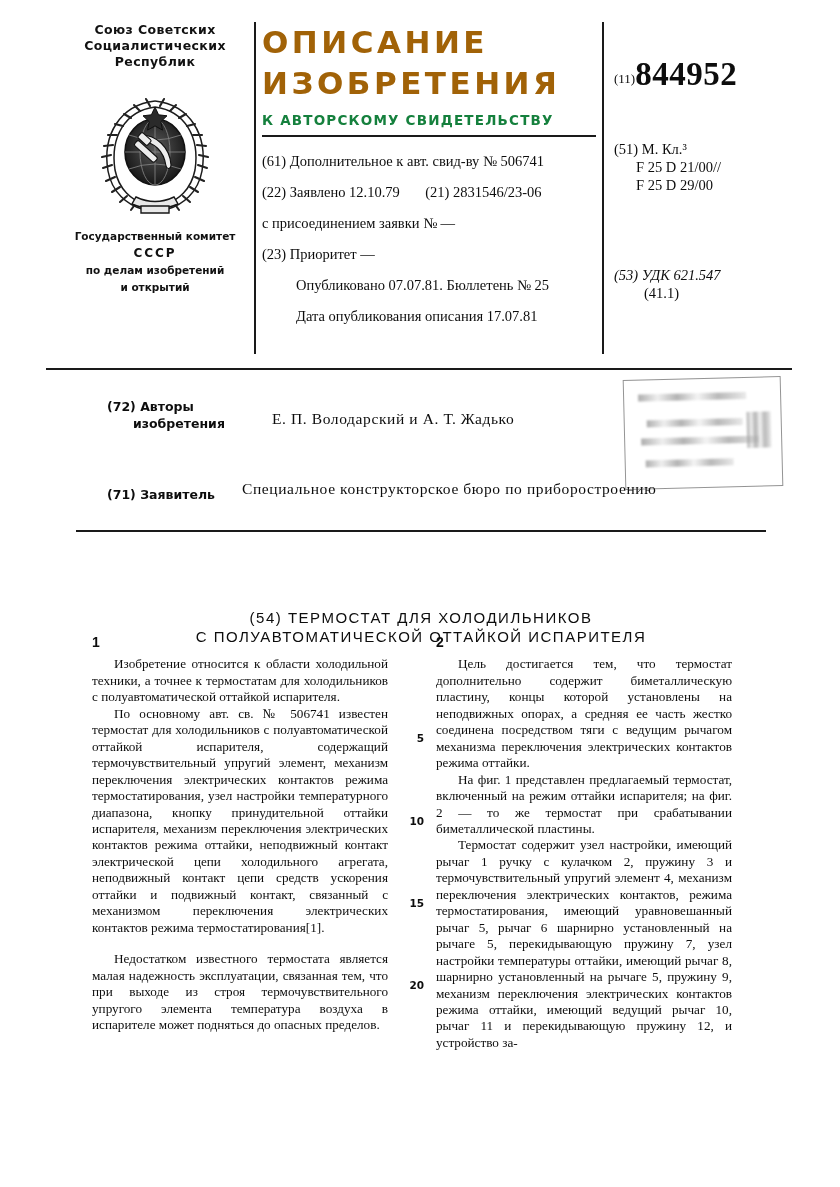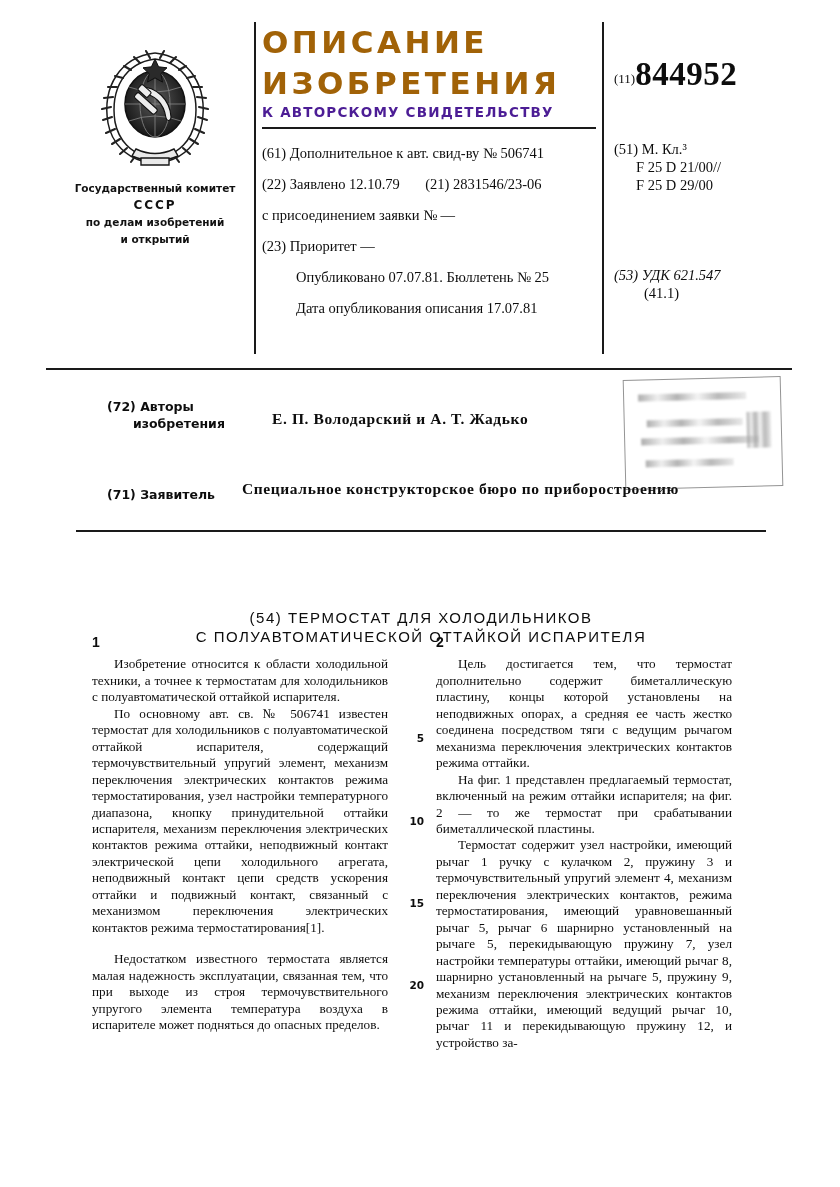--- a/index.html
+++ b/index.html
@@ -101,22 +101,22 @@
     line-height: 41px;
     letter-spacing: 3.5px;
     color: #a16207;
     white-space: nowrap;
   }
   .title-sub {
     font-family: "DejaVu Sans", sans-serif;
     font-weight: bold;
     font-size: 13.5px;
     letter-spacing: 1.2px;
-    margin-top: 0;
-    color: #4c1d95;
+    margin-top: 8px;
+    color: #15803d;
     white-space: nowrap;
   }
   .rule-under-title {
     margin-top: 7px;
     height: 1.6px;
     background: #1a1a1a;
     width: 100%;
   }
 
   .biblio {
@@ -191,21 +191,20 @@
     margin-left: 31px;
   }
   .label-authors { left: 0; top: 6px; }
   .label-authors .l2 { padding-left: 26px; display: block; }
   .label-applicant { left: 0; top: 94px; }
 
   .field-value {
     position: absolute;
     font-size: 15.5px;
     letter-spacing: 0.6px;
-    font-weight: bold;
   }
   .value-authors { left: 196px; top: 18px; }
   .value-applicant { left: 166px; top: 88px; }
 
   
   .stamp {
     position: absolute;
     left: 624px;
     top: 378px;
     width: 156px;
@@ -288,20 +287,25 @@
   }
 </style>
 </head>
 <body>
 
 <div class="page">
 
   <div class="header">
 
     <div class="hdr-left">
+      <div class="ussr-name">
+        <div>Союз  Советских</div>
+        <div>Социалистических</div>
+        <div>Республик</div>
+      </div>
 
       <div class="emblem-wrap">
         <svg width="122" height="130" viewBox="0 0 122 130" aria-hidden="true">
           <defs>
             <radialGradient id="globeG" cx="50%" cy="45%" r="58%">
               <stop offset="0%" stop-color="#5a5a5a"></stop>
               <stop offset="60%" stop-color="#2f2f2f"></stop>
               <stop offset="100%" stop-color="#141414"></stop>
             </radialGradient>
           </defs>

